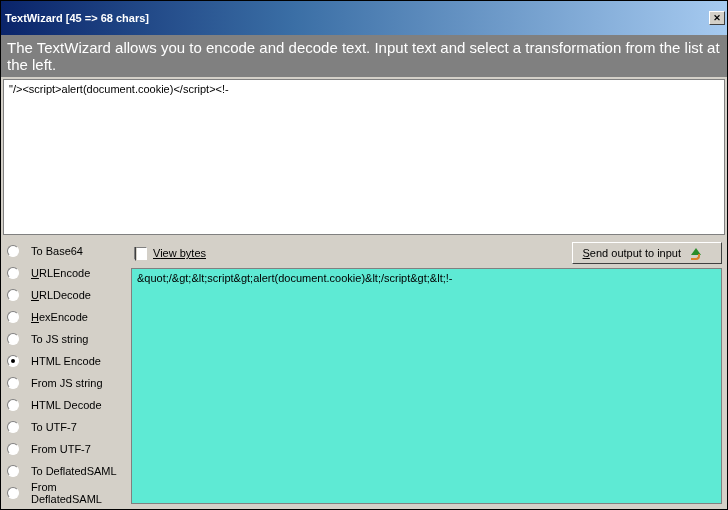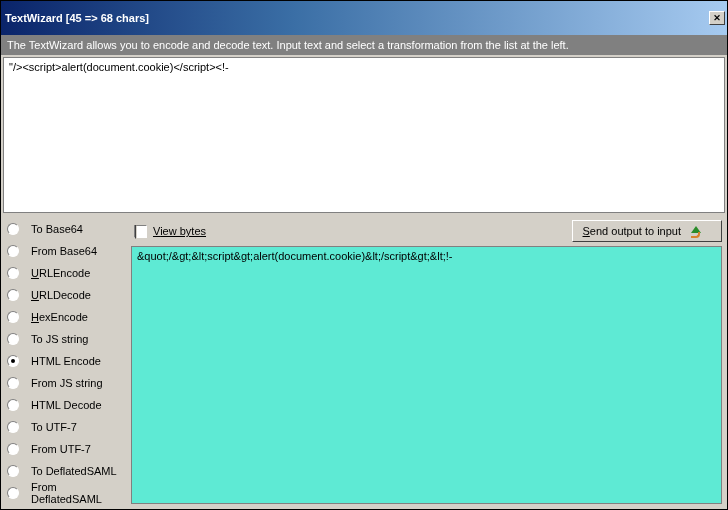--- a/index.html
+++ b/index.html
@@ -13,21 +13,21 @@
   }
   .title-close {
     width: 16px; height: 14px; margin-right: 2px;
     background: #d4d0c8; border-top: 1px solid #fff; border-left: 1px solid #fff;
     border-right: 1px solid #404040; border-bottom: 1px solid #404040;
     display: flex; align-items: center; justify-content: center; font-size: 9px; cursor: pointer;
   }
   .title-close::before { content: "✕"; color: #000; font-weight: bold; }
 
   .description {
-    background: #808080; color: #fff; padding: 4px 6px; font-size: 11px;
+    background: #808080; color: #fff; padding: 4px 6px; font-size: 15px;
   }
 
   .input-area {
     height: 170px; background: #fff; margin: 2px; padding: 3px 5px;
     border: 1px solid #808080; overflow: auto; line-height: 13px;
     font-family: Tahoma, sans-serif;
   }
 
   .lower { flex: 1; display: flex; background: #d4d0c8; margin: 0 2px 2px 2px; }
 
@@ -104,24 +104,20 @@
 <div class="input-area">"/&gt;&lt;script&gt;alert(document.cookie)&lt;/script&gt;&lt;!-</div>
 
 <div class="lower">
   <div class="sidebar" id="sidebar">
       <div class="radio-item">
         <span class="radio-circle"></span>
         <span class="radio-label">To Base64</span>
       </div>
       <div class="radio-item">
         <span class="radio-circle"></span>
-        <span class="radio-label">From Base64</span>
-      </div>
-      <div class="radio-item">
-        <span class="radio-circle"></span>
         <span class="radio-label"><u>U</u>RLEncode</span>
       </div>
       <div class="radio-item">
         <span class="radio-circle"></span>
         <span class="radio-label"><u>U</u>RLDecode</span>
       </div>
       <div class="radio-item">
         <span class="radio-circle"></span>
         <span class="radio-label"><u>H</u>exEncode</span>
       </div>

